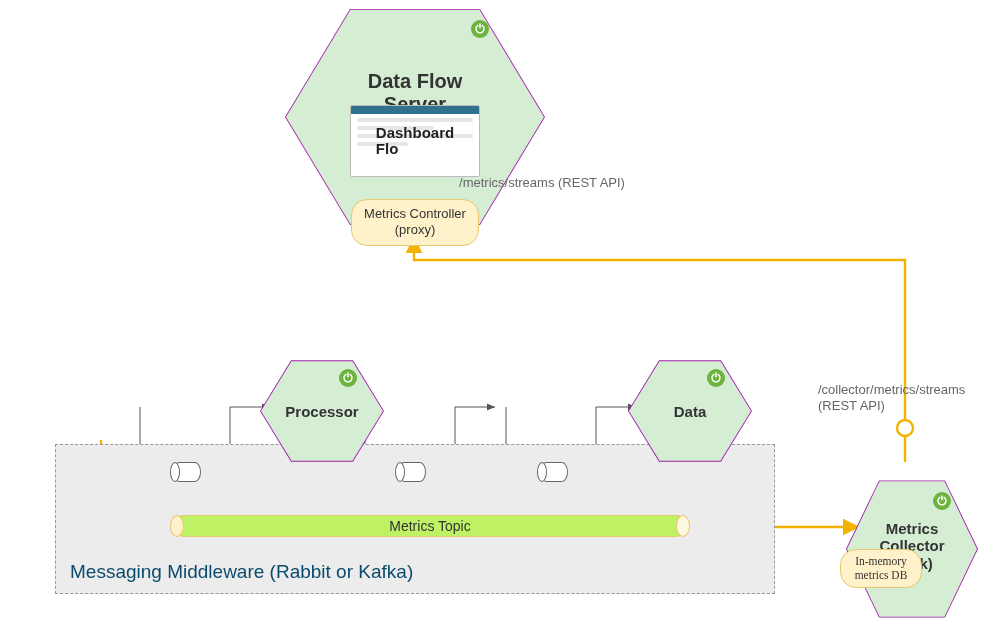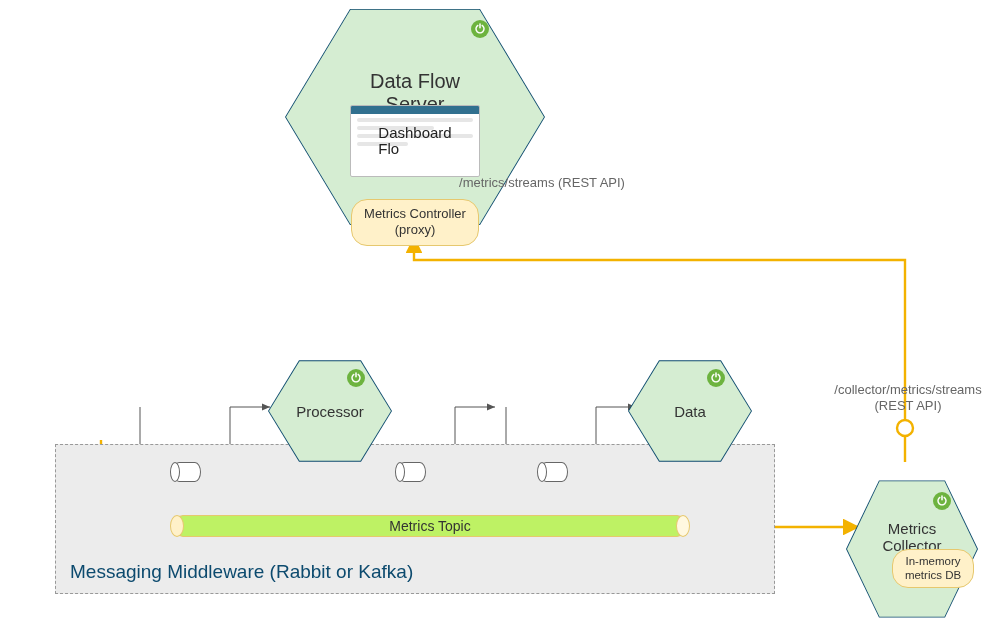--- a/index.html
+++ b/index.html
@@ -9,22 +9,23 @@
     background: #fff;
     width: 1003px;
     height: 623px;
     position: relative;
     overflow: hidden;
     color: #333;
   }
   .canvas { position: relative; width: 1003px; height: 623px; }
   .hex-border {
     position: absolute;
-    background: #0c4a6e;
+    background: #a21caf;
     clip-path: polygon(25% 3%, 75% 3%, 100% 50%, 75% 97%, 25% 97%, 0% 50%);
+    font-weight: bold;
   }
   .hex-inner {
     position: absolute;
     inset: 1px;
     background: #d5edd2;
     clip-path: polygon(25% 3%, 75% 3%, 100% 50%, 75% 97%, 25% 97%, 0% 50%);
     display: flex;
     flex-direction: column;
     align-items: center;
     justify-content: center;
@@ -143,21 +144,20 @@
     position:absolute; inset:0;
     display:flex; align-items:center; justify-content:center;
     font-size:15px; line-height:1.1; text-align:left;
     color:#222;
   }
 
   .edge-label {
     position: absolute;
     font-size: 13px;
     color: #666;
-    text-align: center;
     line-height: 1.2;
   }
 </style>
 </head>
 <body>
 
 <div class="canvas">
 
   <svg class="edges">
     <defs>
@@ -217,21 +217,21 @@
 
   <div class="pill" style="left:351px; top:199px; width:128px; white-space:pre-line;">Metrics Controller
 (proxy)</div>
 
   <div class="edge-label" style="left:432px; top:175px; width:220px; text-align:center;">/metrics/streams (REST API)</div>
 
   <div class="edge-label" style="left:818px; top:382px; width:180px; white-space:pre-line;">/collector/metrics/streams
 (REST API)</div>
 
 
-  <div class="hex-border" style="left:268px; top:357px; width:124px; height:108px;">
+  <div class="hex-border" style="left:260px; top:357px; width:124px; height:108px;">
     <div class="hex-inner">
         <div class="hex-label">Processor</div>
       </div>
     <div class="spring-icon" style="top:12px; right:27px;"></div>
   </div>
 
   <div class="hex-border" style="left:628px; top:357px; width:124px; height:108px;">
     <div class="hex-inner">
         <div class="hex-label">Data</div>
       </div>
@@ -239,16 +239,16 @@
   </div>
 
   <div class="hex-border hex-collector" style="left:846px; top:476px; width:132px; height:146px;">
     <div class="hex-inner">
       <div class="hex-label" style="white-space:pre-line;">Metrics
 Collector
 (Sink)</div>
     </div>
     <div class="spring-icon" style="top:16px; right:27px;"></div>
   </div>
-  <div class="pill" style="left:892px; top:549px; width:82px; font-size:11.5px; padding:4px 4px; white-space:pre-line;">In-memory
+  <div class="pill" style="left:840px; top:549px; width:82px; font-size:11.5px; padding:4px 4px; white-space:pre-line;font-family:Liberation Serif, serif;">In-memory
 metrics DB</div>
 
 </div>
 
 </body></html>

